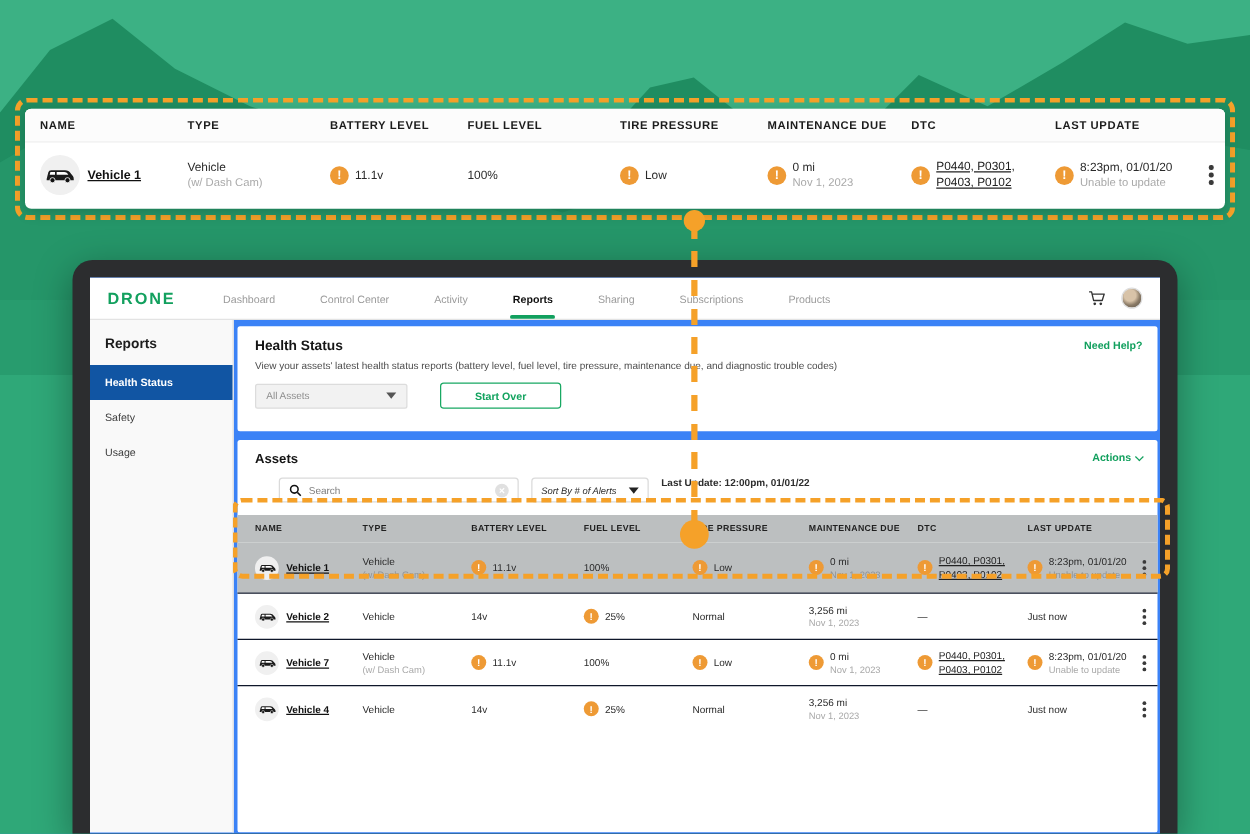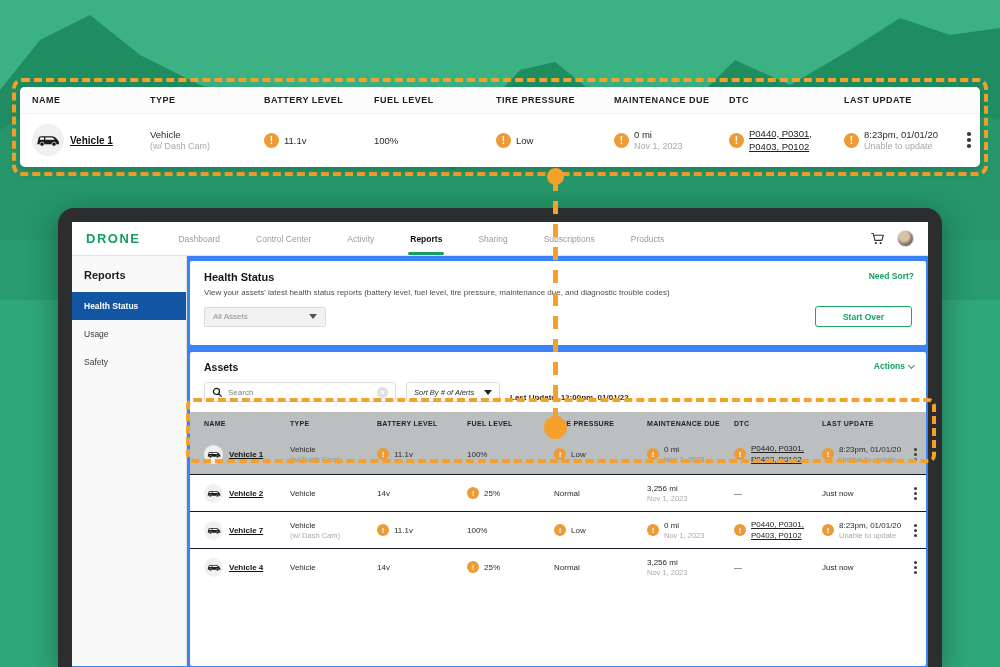--- a/index.html
+++ b/index.html
@@ -34,32 +34,32 @@
   .sidebar-title { font-size:11px; font-weight:bold; color:#1c1c1c; padding:13px 12px 11px; }
   .side-item { font-size:8.5px; color:#3c3c3c; padding:9px 12px; cursor:pointer; }
   .side-item.active { background:#1155a3; color:#fff; font-weight:bold; }
 
   .main { flex:1; padding:5px 2px 0 3px; display:flex; flex-direction:column; overflow:hidden; }
   .panel { background:#fff; border-radius:2px; }
   .panel-health { padding:10px 14px; position:relative; height:84px; flex:none; }
   .panel-title { font-size:11px; font-weight:bold; color:#151515; }
   .health-desc { font-size:8px; color:#4c4c4c; line-height:1.55; margin-top:4px; max-width:600px; }
   .need-help { position:absolute; right:12px; top:10px; font-size:8.5px; font-weight:bold; color:#12a05e; cursor:pointer; }
-  .health-controls { display:flex; align-items:center; margin-top:7px; gap:26px;justify-content:space-between; }
+  .health-controls { display:flex; align-items:center; margin-top:7px; gap:26px; }
   .select-box { width:122px; height:20px; background:#f2f2f2; border:1px solid #dcdcdc; border-radius:2px;
     display:flex; align-items:center; padding:0 8px; font-size:8px; color:#8e8e8e; cursor:pointer; }
   .caret-down { margin-left:auto; width:0; height:0; border-left:4px solid transparent; border-right:4px solid transparent; border-top:5px solid #555; }
   .btn-start { width:97px; height:21px; background:#fff; border:1.5px solid #19a863; border-radius:3px;
     color:#13a35f; font-weight:bold; font-size:8.5px; display:flex; align-items:center; justify-content:center; cursor:pointer; }
 
   .panel-assets { margin-top:7px; flex:1; padding-top:9px; position:relative; display:flex; flex-direction:column; }
   .assets-title { font-size:10.5px; font-weight:bold; color:#151515; padding:0 14px; }
   .actions-link { position:absolute; right:12px; top:9px; font-size:8.5px; font-weight:bold; color:#12a05e; cursor:pointer; display:flex; align-items:center; gap:4px; }
   .chev { width:5px; height:5px; border-right:1.5px solid #12a05e; border-bottom:1.5px solid #12a05e; transform:rotate(45deg); margin-top:-2px; }
-  .assets-toolbar { display:flex; align-items:flex-end; margin-top:9px; padding:0 14px; gap:10px; }
+  .assets-toolbar { display:flex; align-items:flex-start; margin-top:9px; padding:0 14px; gap:10px;margin-left:19px; }
   .search-box { width:192px; height:20px; border:1px solid #dadada; border-radius:3px; background:#fff;
     display:flex; align-items:center; padding:0 7px; gap:5px; }
   .search-box input { border:none; outline:none; flex:1; font-size:8px; color:#333; font-family:"Liberation Sans",sans-serif; background:transparent; }
   .search-box input::placeholder { color:#7d7d7d; }
   .clear-ic { width:11px; height:11px; border-radius:50%; background:#e0e0e0; position:relative; flex:none; cursor:pointer; }
   .clear-ic::before,.clear-ic::after { content:""; position:absolute; left:5px; top:3px; width:1.4px; height:5px; background:#fff; }
   .clear-ic::before { transform:rotate(45deg); } .clear-ic::after { transform:rotate(-45deg); }
   .sort-box { width:94px; height:20px; border:1px solid #dadada; border-radius:3px; background:#fff;
     display:flex; align-items:center; padding:0 7px; font-size:7.5px; color:#2d2d2d; cursor:pointer;font-style:italic; }
   .sort-box .caret-down { border-top-color:#222; }
@@ -145,30 +145,30 @@
         </svg>
         <div class="avatar"></div>
       </div>
     </div>
 
     <div class="app-body">
 
       <div class="sidebar">
         <div class="sidebar-title">Reports</div>
         <div class="side-item active">Health Status</div>
+        <div class="side-item">Safety</div>
         <div class="side-item">Usage</div>
-        <div class="side-item">Safety</div>
       </div>
 
       <div class="main">
 
         <div class="panel panel-health">
           <div class="panel-title">Health Status</div>
           <div class="health-desc">View your assets' latest health status reports (battery level, fuel level, tire pressure, maintenance due, and diagnostic trouble codes)</div>
-          <div class="need-help">Need Sort?</div>
+          <div class="need-help">Need Help?</div>
           <div class="health-controls">
             <div class="select-box">
               <span>All Assets</span>
               <span class="caret-down"></span>
             </div>
             <div class="btn-start">Start Over</div>
           </div>
         </div>
 
         <div class="panel panel-assets">

